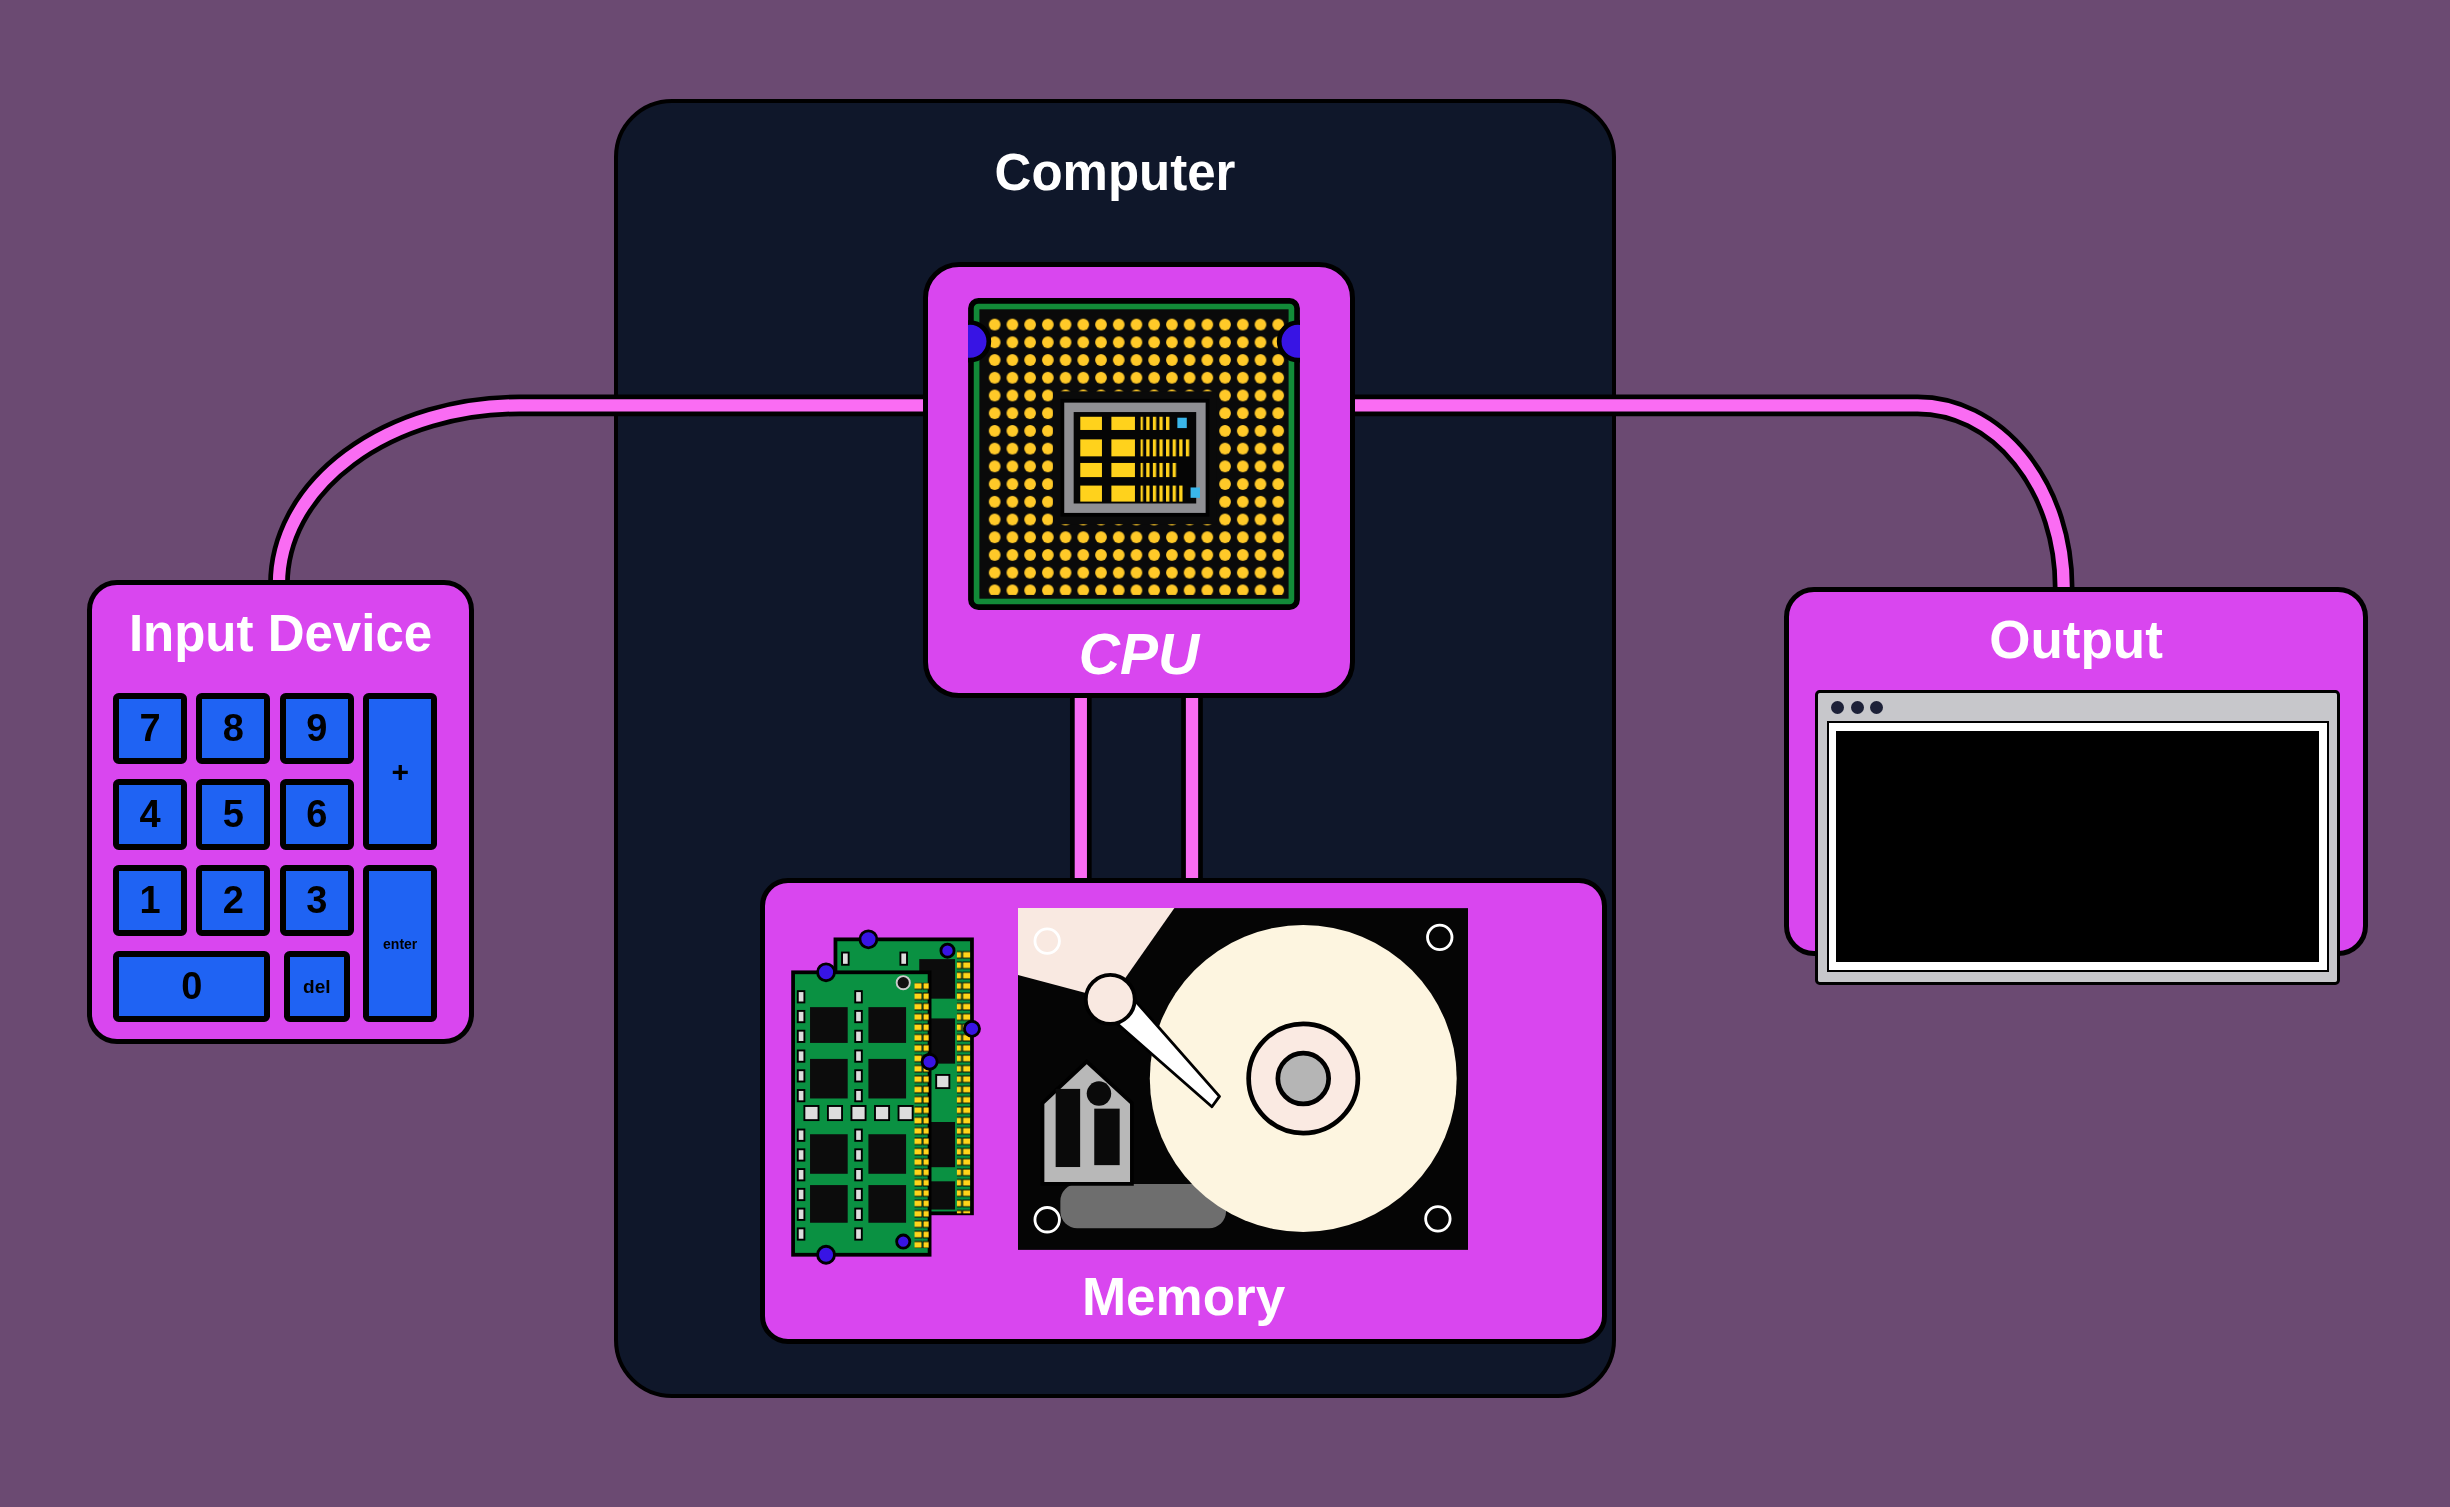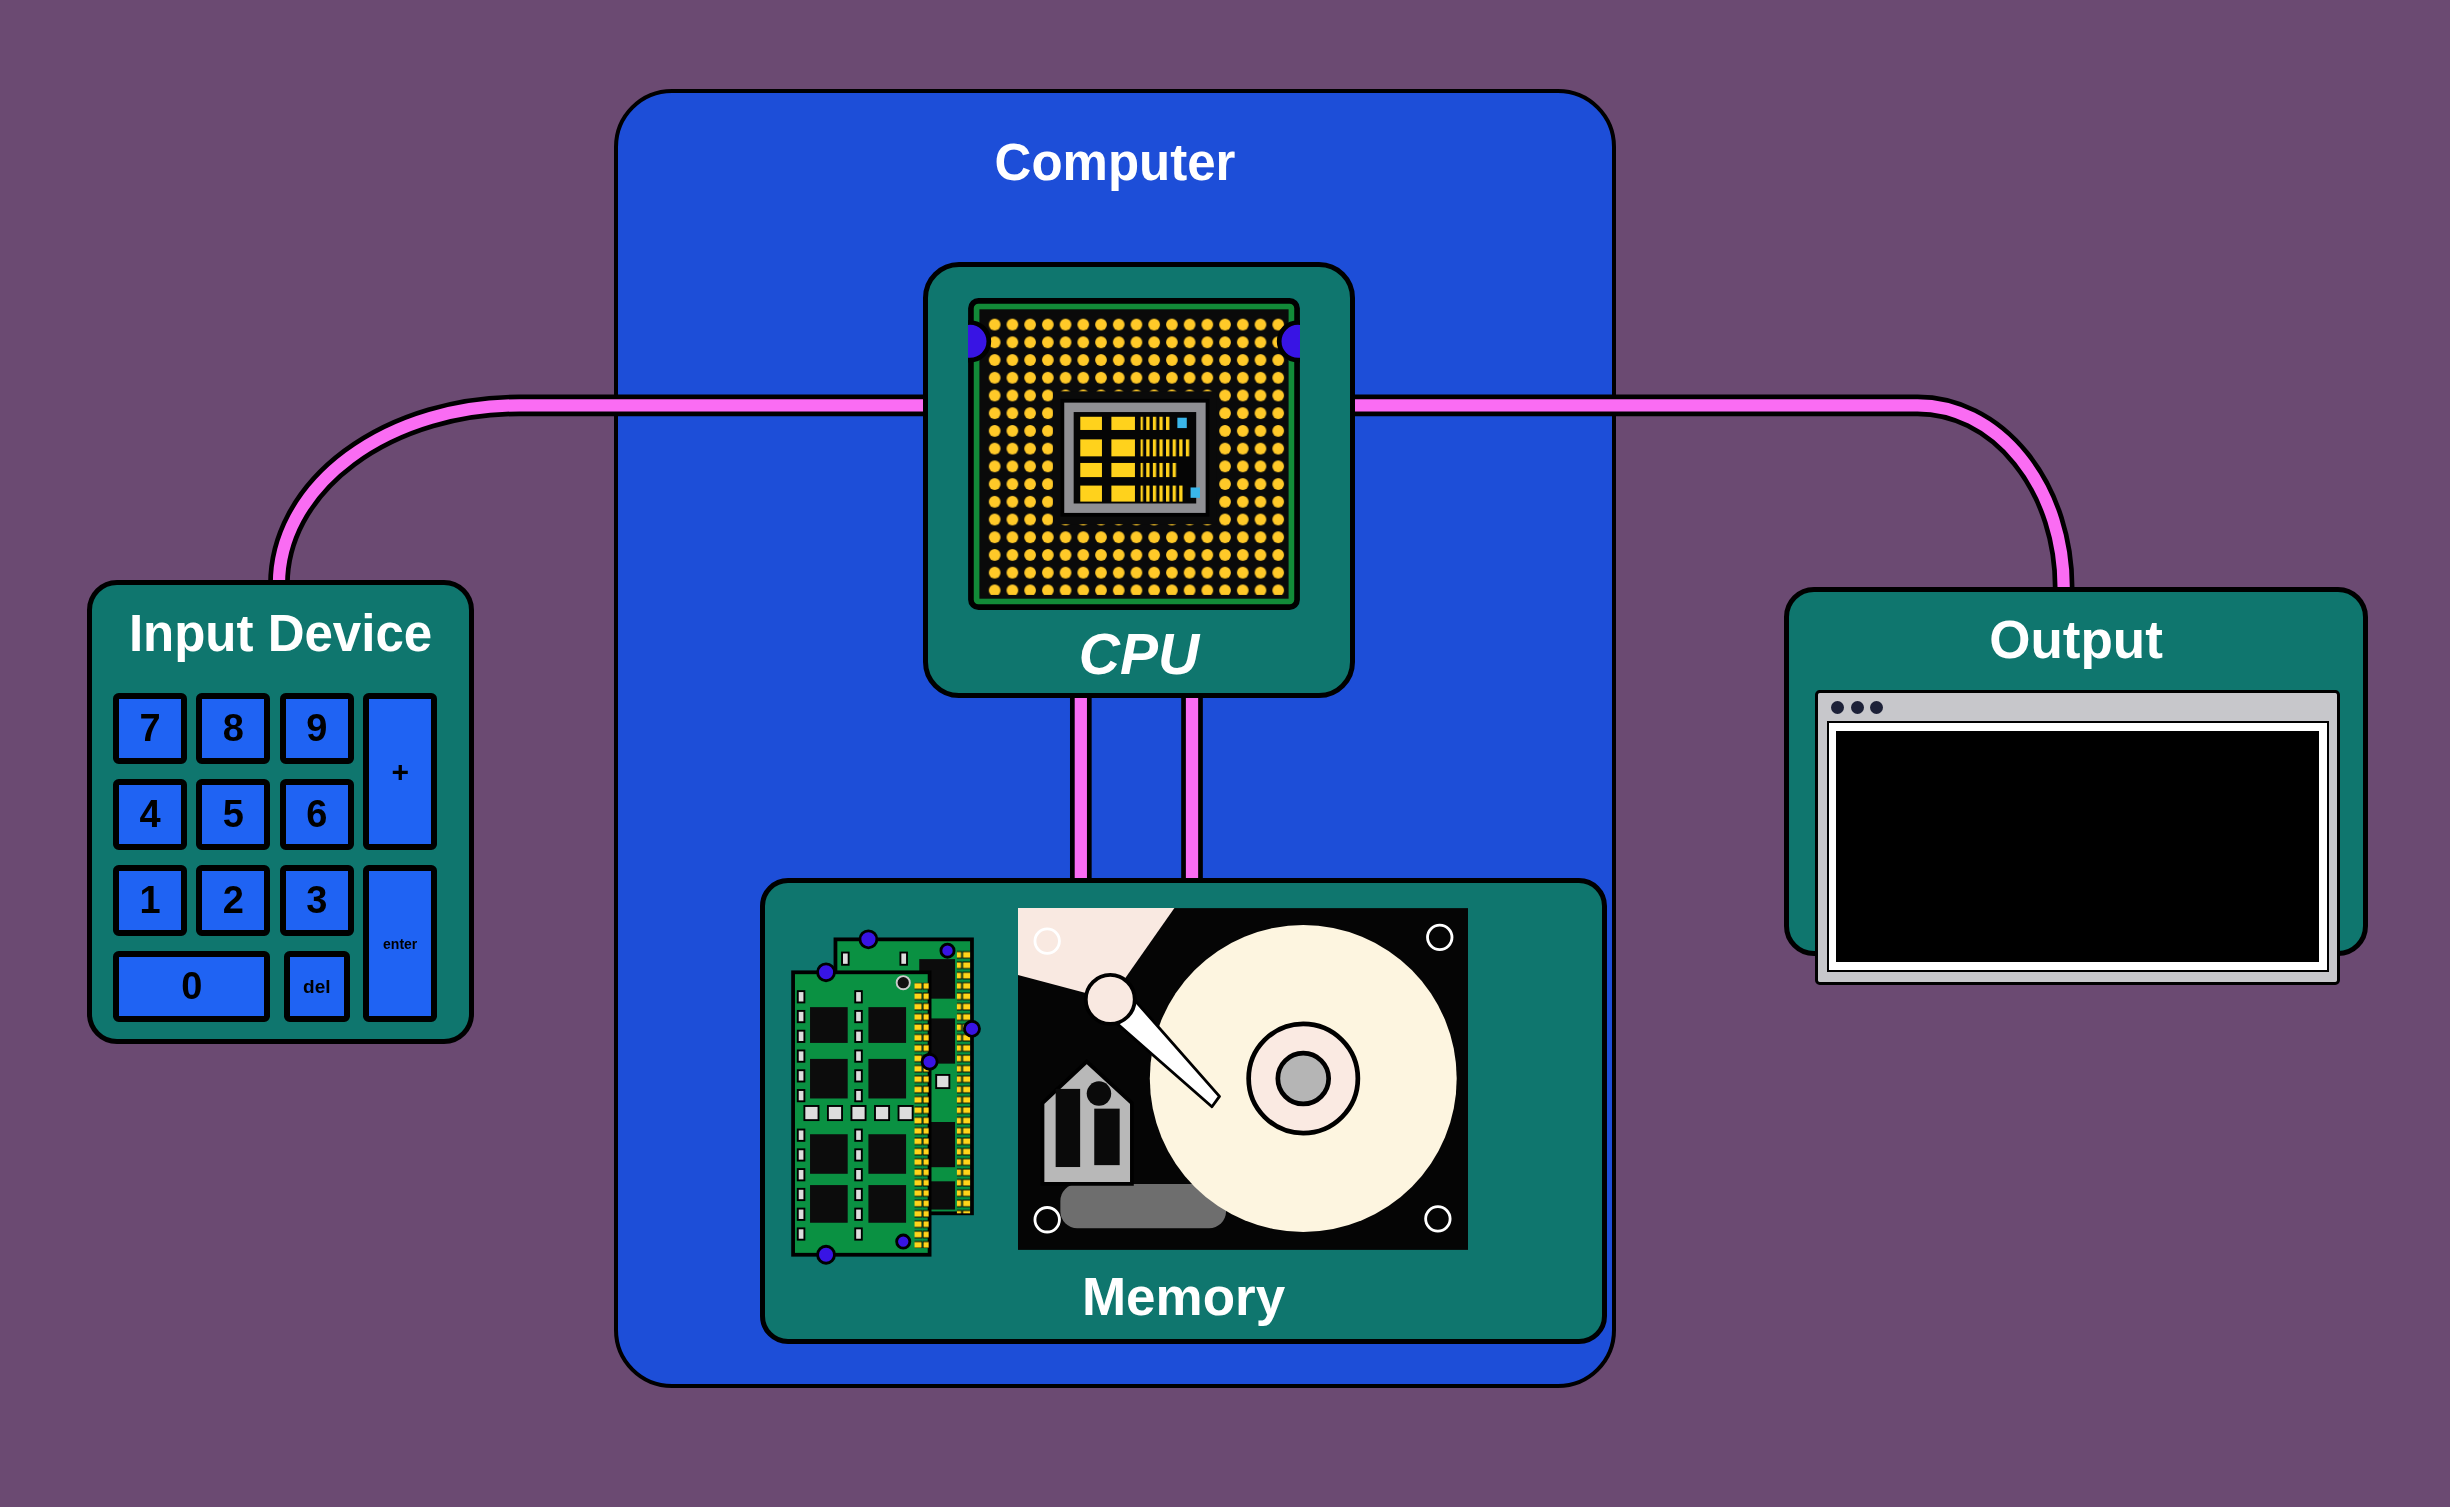--- a/index.html
+++ b/index.html
@@ -6,37 +6,37 @@
   body{
     width:2450px;height:1508px;
     background:#6b4a72;
     font-family:"Liberation Sans", sans-serif;
     overflow:hidden;
   }
   #stage{position:relative;width:2450px;height:1508px;}
 
   
   .computer-box{
-    position:absolute;left:614px;top:89px;width:1002px;height:1299px;
-    background:#1d4ed8;border:4.7px solid #000;border-radius:58px;
+    position:absolute;left:614px;top:99px;width:1002px;height:1299px;
+    background:#0f172a;border:4.7px solid #000;border-radius:58px;
     box-sizing:border-box;z-index:1;
   }
   .computer-title{
     position:absolute;left:0;top:40px;width:100%;text-align:center;
     color:#fff;font-weight:bold;font-size:51px;
   }
 
   
   .wires{position:absolute;left:0;top:0;z-index:2;}
   .wireOutline{fill:none;stroke:#000;stroke-width:23px;}
   .wireCore{fill:none;stroke:#fa6cf3;stroke-width:13px;}
 
   
   .node{
-    position:absolute;background:#0f766e;border:5.7px solid #000;
+    position:absolute;background:#d946ef;border:5.7px solid #000;
     box-sizing:border-box;z-index:3;
   }
   .node-title{
     position:absolute;left:0;width:100%;text-align:center;
     color:#fff;font-weight:bold;
   }
 
   
   .cpu-box{left:923px;top:262px;width:432px;height:436px;border-radius:36px;}
   .cpu-chip{position:absolute;left:40px;top:31px;}

